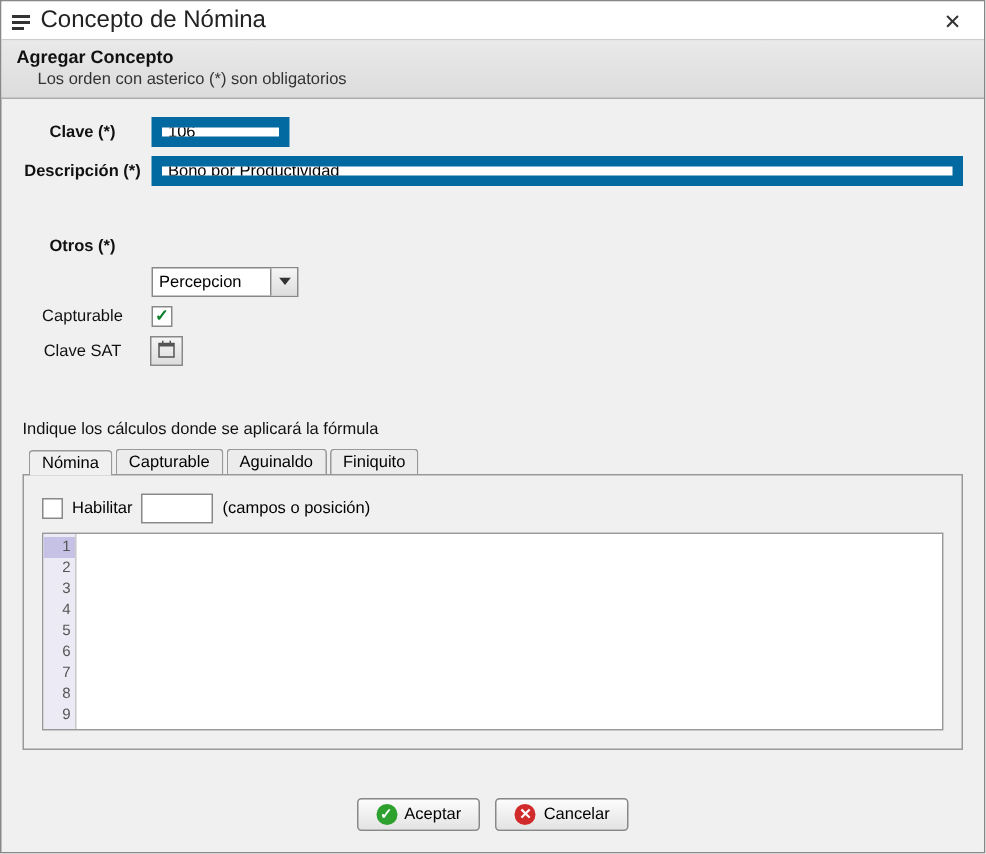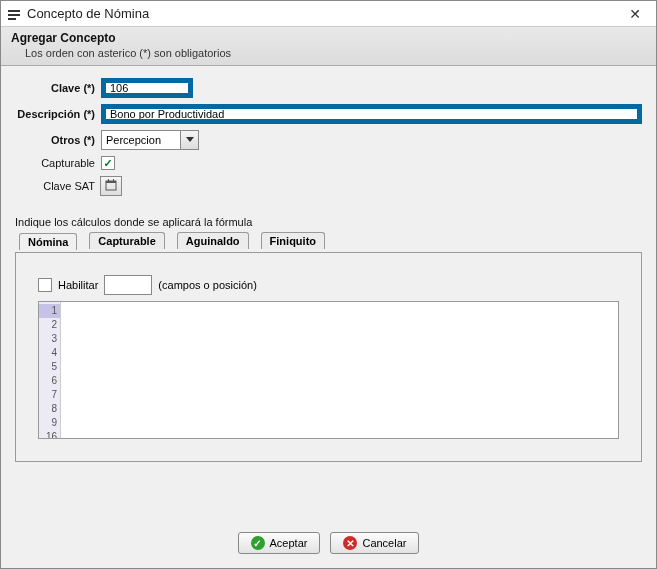--- a/index.html
+++ b/index.html
@@ -24,21 +24,21 @@
     border-bottom: 1px solid #ccc;
     display: flex;
     align-items: center;
     padding: 0 6px;
   }
   .titlebar .app-icon {
     width: 14px; height: 14px;
     margin-right: 6px;
     display: flex; align-items: center; justify-content: center;
   }
-  .titlebar .title-text { flex: 1; font-size: 13px; color: #222; }
+  .titlebar .title-text { flex: 1; font-size: 16px; color: #222; }
   .titlebar .close-btn {
     width: 30px; height: 20px;
     display: flex; align-items: center; justify-content: center;
     cursor: pointer;
     font-size: 14px;
     color: #333;
   }
 
   .header-strip {
     background: linear-gradient(#e9e9e9,#dcdcdc);
@@ -51,46 +51,47 @@
   .form-area {
     padding: 12px 14px 6px 14px;
   }
   .form-row {
     display: flex;
     align-items: center;
     margin-bottom: 6px;
   }
   .form-label {
     width: 86px;
-    text-align: right;
+    text-align: center;
     padding-right: 6px;
     font-size: 11px;
     color: #111;
   }
   .form-label.bold { font-weight: bold; }
   .text-input {
     height: 20px;
-    border: 5px solid #0369a1;
+    border: 7px solid #0369a1;
     background: #fff;
     padding: 1px 4px;
     font-size: 11px;
     font-family: inherit;
   }
   .w-small { width: 92px; }
   .w-full { flex: 1; }
   .select-wrap {
     position: relative;
     width: 98px;
     height: 20px;
     border: 1px solid #888;
     background: #fff;
     display: flex;
     align-items: center;
     padding: 0 4px;
     cursor: pointer;
+    margin-top: 48px;
   }
   .select-arrow {
     position: absolute;
     right: 0; top: 0;
     width: 18px; height: 100%;
     border-left: 1px solid #888;
     background: linear-gradient(#f5f5f5,#ddd);
     display: flex; align-items: center; justify-content: center;
   }
   .checkbox {
@@ -110,51 +111,50 @@
   }
   .sat-row { display: flex; align-items: center; }
   .sat-btn {
     width: 22px; height: 20px;
     border: 1px solid #888;
     background: linear-gradient(#f5f5f5,#ddd);
     display: flex; align-items: center; justify-content: center;
     cursor: pointer; margin-left: -1px;
   }
 
-  .instruction { margin: 8px 14px 4px 14px; color: #111; }
+  .instruction { margin: 24px 14px 4px 14px; color: #111; }
 
   .tabs-area { margin: 0 14px; }
   .tabstrip {
     display: flex;
-    gap: 12px;
-    align-items: flex-start;
+    gap: 2px;
+    align-items: flex-end;
     height: 20px;
     padding-left: 4px;
-    font-weight: bold;
   }
   .tab {
     padding: 2px 8px;
     border: 1px solid #999;
     border-bottom: none;
     background: #ececec;
     border-radius: 3px 3px 0 0;
     cursor: pointer;
     font-size: 11px;
     position: relative;
   }
   .tab.active {
     background: #f0f0f0;
     z-index: 2;
     top: 1px;
   }
   .tab-panel {
     border: 1px solid #999;
     background: #f0f0f0;
-    padding: 22px;
-    height: 210px;
+    padding: 12px;
+    height: 184px;
     display: flex; flex-direction: column;
   }
   .enable-row {
     display: flex; align-items: center; gap: 6px;
     margin-bottom: 6px;
   }
   .order-input {
     width: 48px; height: 20px;
     border: 1px solid #888;
     background: #fff;

